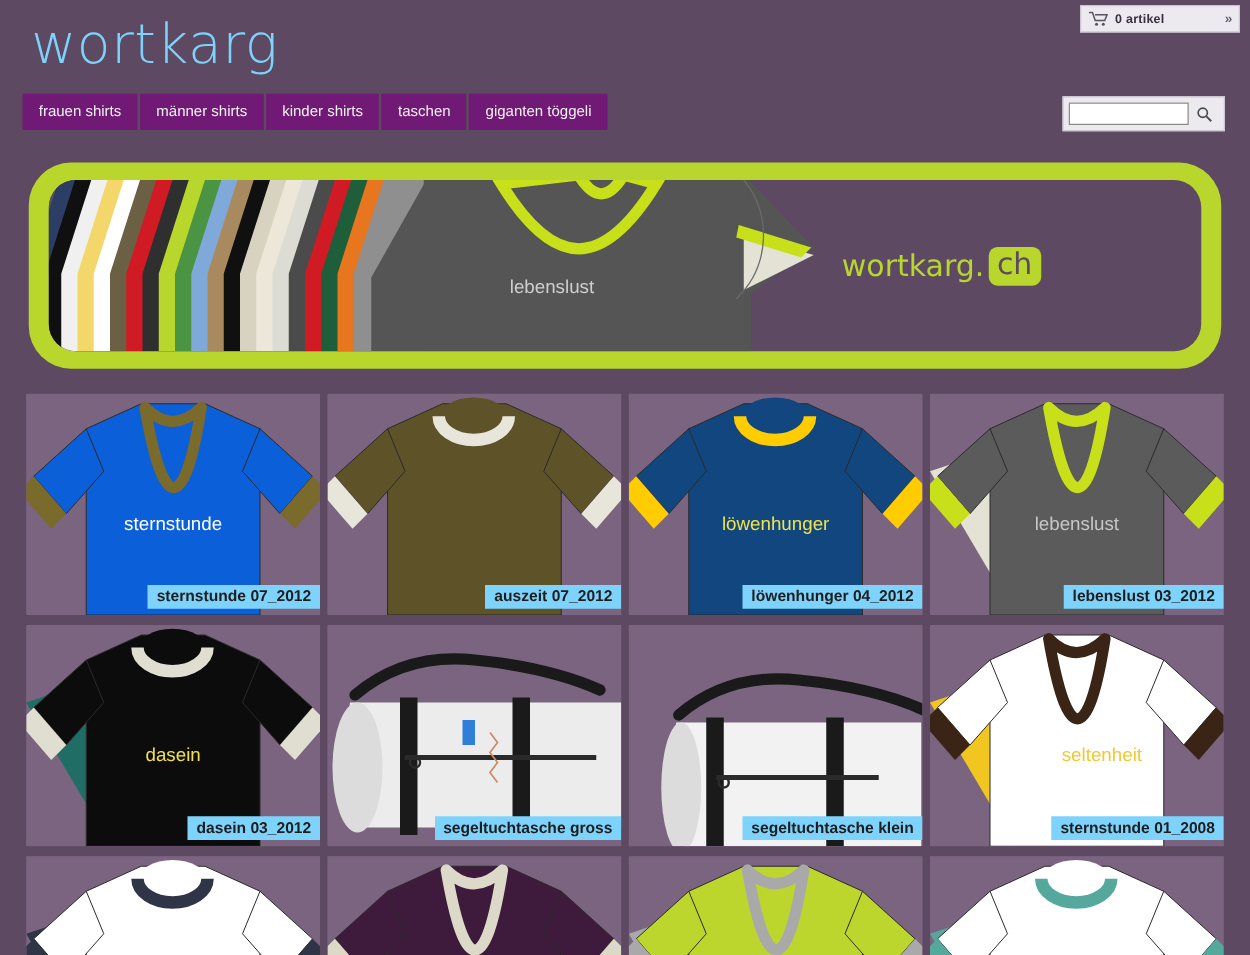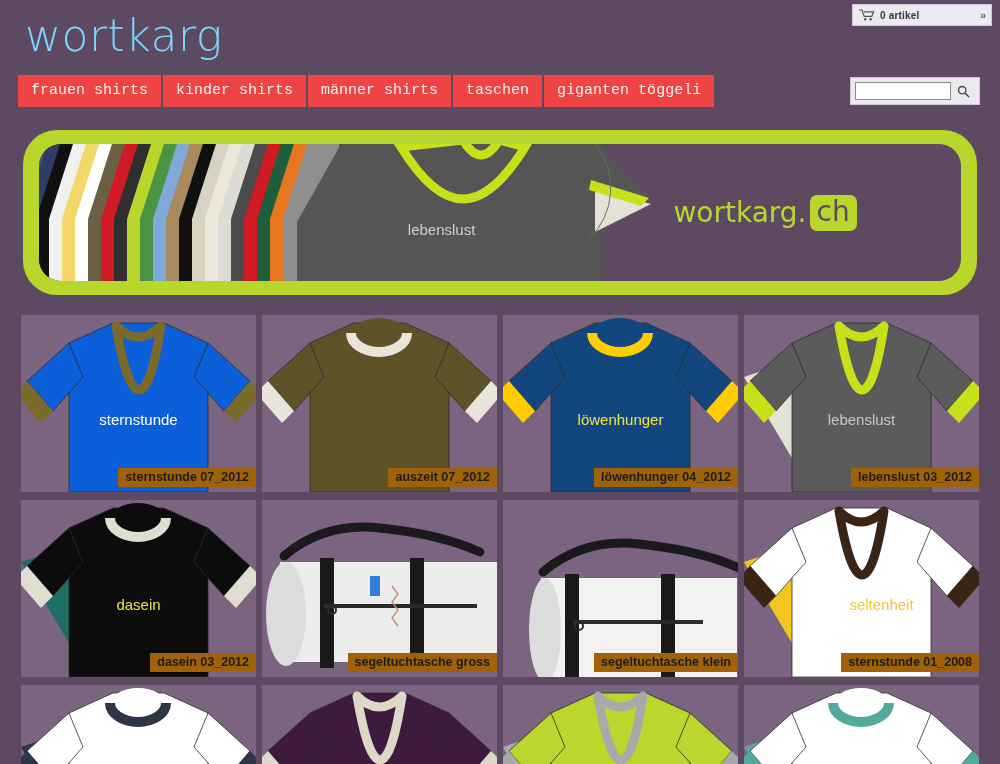--- a/index.html
+++ b/index.html
@@ -8,42 +8,42 @@
     width:1000px; height:764px;
     background:#5d4a62;
     font-family:"Liberation Sans", sans-serif;
     overflow:hidden;
     position:relative;
   }
 
   
   .cart-bar{
     position:absolute; top:4px; right:8px;
-    width:140px; height:22px;
+    width:128px; height:22px;
     background:#ece9ef; border:1px solid #cfc8d4;
     display:flex; align-items:center; padding:0 6px;
     font-size:10px; color:#3a2f3f; font-weight:bold;
   }
   .cart-icon{ width:16px; height:12px; margin-right:5px; position:relative; flex:0 0 auto; }
   .cart-count{ flex:1; letter-spacing:.2px; }
   .cart-more{ color:#6b6472; font-size:11px; letter-spacing:-1px; font-weight:bold;}
 
   
   .logo{
     position:absolute; left:25px; top:10px;
     font-size:44px; color:#7dd3fc; letter-spacing:.5px;
     font-family:"DejaVu Sans", sans-serif; font-weight:300;
   }
 
   
   .nav{ position:absolute; left:18px; top:75px; display:flex; gap:2px; }
   .nav-item{
-    background:#ef4444; color:#f2f2f2;
-    padding:7px 13px 8px 13px; font-size:15px;
-    white-space:nowrap; cursor:pointer;font-family:Liberation Mono, monospace;
+    background:#701a75; color:#f2f2f2;
+    padding:7px 13px 8px 13px; font-size:12px;
+    white-space:nowrap; cursor:pointer;
   }
 
   
   .search-wrap{
     position:absolute; right:20px; top:77px;
     width:130px; height:28px; background:#ece9ef;
     border:1px solid #cfc8d4; display:flex; align-items:center;
     padding:0 4px;
   }
   .search-input{
@@ -67,21 +67,21 @@
     position:relative; width:100%; height:100%;
     border-radius:22px; overflow:hidden; background:#5d4a62;
   }
   .banner-dark{
     position:absolute; left:0; top:0; width:61%; height:100%;
     background:#555555;
   }
   .fan{ position:absolute; left:0; top:0; width:100%; height:100%; }
   .banner-word{
     position:absolute; left:calc(61% + 72px); top:50%; transform:translateY(-50%);
-    display:flex; align-items:center; font-size:28px;
+    display:flex; align-items:center; font-size:24px;
     font-family:"DejaVu Sans", sans-serif; color:#b9d62c; letter-spacing:0px;
   }
   .banner-ch{
     background:#b9d62c; color:#5d4a62; border-radius:7px;
     padding:0 7px 3px 7px; margin-left:3px;
   }
   .banner-shirt-label{
     position:absolute; color:#cfcfcf; font-size:15px;
     left:40%; top:56%;
   }
@@ -93,21 +93,21 @@
     display:grid; grid-template-columns:repeat(4, 235px);
     gap:8px 6px;
   }
   .tile{
     position:relative; width:235px; height:177px;
     background:#7b6480; overflow:hidden; cursor:pointer;
   }
   .tile .art{ position:absolute; inset:0; }
   .tile-label{
     position:absolute; right:0; bottom:5px;
-    background:#a16207; color:#1d1d1d;
+    background:#7dd3fc; color:#1d1d1d;
     font-size:12.5px; font-weight:bold;
     padding:2px 7px 3px 7px; white-space:nowrap;
   }
   .shirt-text{
     position:absolute; left:0; right:0; text-align:center;
     font-size:15px;
   }
   svg{ display:block; }
 </style>
 </head>
@@ -122,22 +122,22 @@
     </svg>
   </span>
   <span class="cart-count">0 artikel</span>
   <span class="cart-more">»</span>
 </div>
 
 <div class="logo">wortkarg</div>
 
 <div class="nav">
   <div class="nav-item">frauen shirts</div>
+  <div class="nav-item">männer shirts</div>
   <div class="nav-item">kinder shirts</div>
-  <div class="nav-item">männer shirts</div>
   <div class="nav-item">taschen</div>
   <div class="nav-item">giganten töggeli</div>
 </div>
 
 <div class="search-wrap">
   <input class="search-input" type="text" placeholder="" style="">
   <button class="search-btn">
     <span>
       <svg width="13" height="13" viewBox="0 0 13 13">
         <circle cx="5.2" cy="5.2" r="3.7" fill="none" stroke="#4a4a4a" stroke-width="1.3"></circle>

